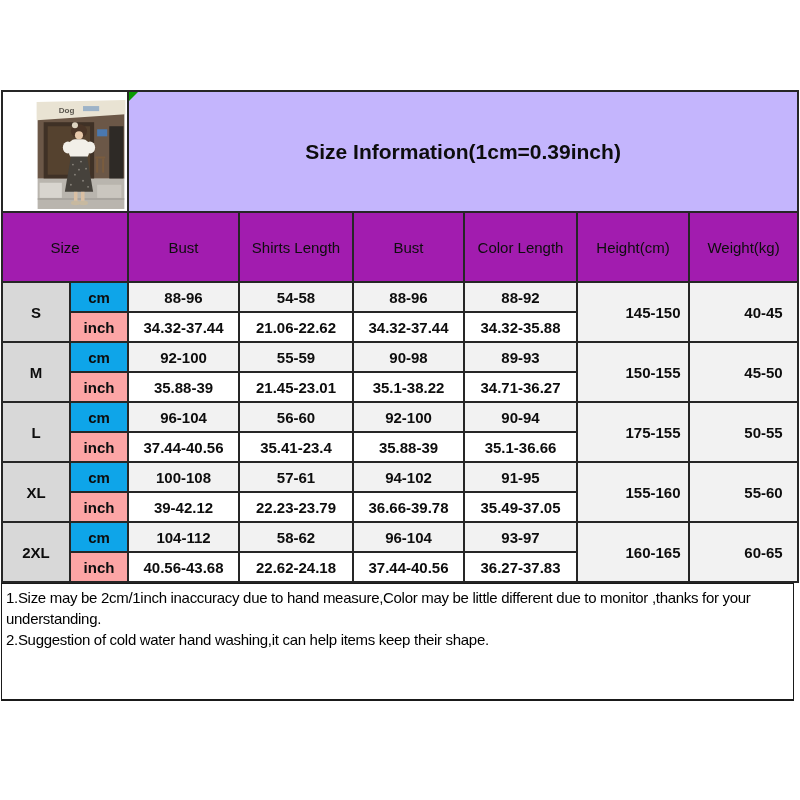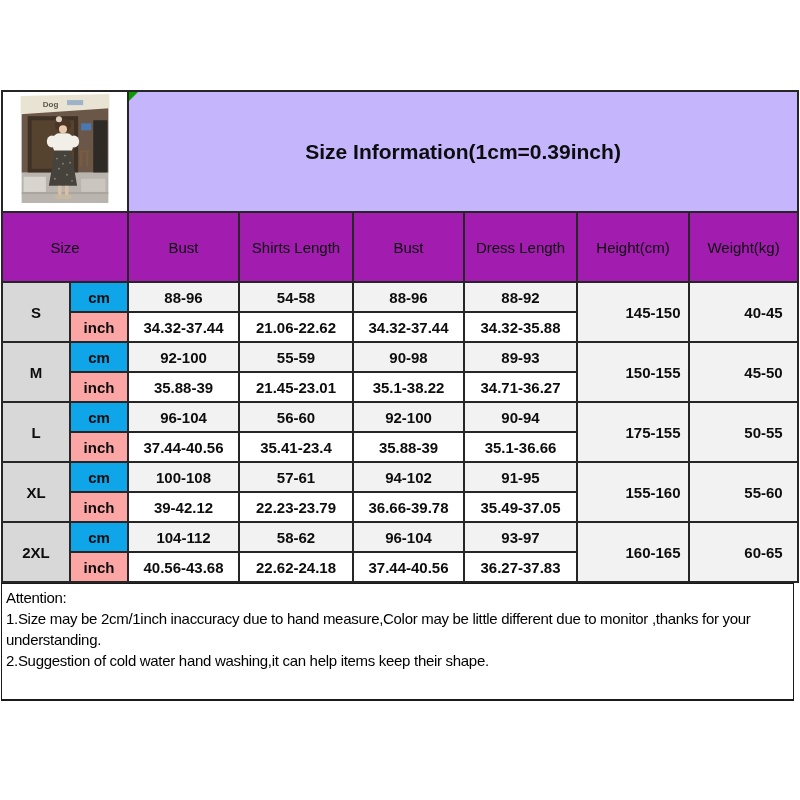--- a/index.html
+++ b/index.html
@@ -34,21 +34,21 @@
   tr.inch-row td.val-cell{background:#ffffff;}
   td.span-cell{background:#f2f2f2;font-weight:700;font-size:15px;padding-left:41px;}
   
   .attention-box{
     position:absolute;left:1px;top:583px;width:793px;height:118px;
     border:1px solid #1a1a1a;border-bottom:2px solid #1a1a1a;background:#ffffff;
     font-size:15px;font-weight:400;letter-spacing:-0.3px;line-height:21px;
     padding:3px 4px 0 4px;box-sizing:border-box;color:#000;
   }
   .attention-box p{margin:0;}
-  .photo-wrap{width:100%;height:100%;display:flex;align-items:flex-start;justify-content:center;}
+  .photo-wrap{width:100%;height:100%;display:flex;align-items:flex-end;justify-content:center;padding-left:16px;}
 </style>
 </head>
 <body>
 
 <div class="sheet">
   <table class="size-table">
     <colgroup>
       <col style="width:68px">
         <col style="width:58px">
         <col style="width:111px">
@@ -112,21 +112,21 @@
         <span class="corner-marker"></span>
         <span class="title-text">Size Information(1cm=0.39inch)</span>
       </td>
     </tr>
 
     <tr class="head-row">
       <td colspan="2">Size</td>
       <td>Bust</td>
       <td>Shirts Length</td>
       <td>Bust</td>
-      <td>Dress Length</td>
+      <td>Color Length</td>
       <td>Height(cm)</td>
       <td>Weight(kg)</td>
     </tr>
 
     <tr class="data-row cm-row">
       <td class="size-cell" rowspan="2">S</td>
       <td class="unit-cell">cm</td>
       <td class="val-cell">88-96</td>
       <td class="val-cell">54-58</td>
       <td class="val-cell">88-96</td>
@@ -211,16 +211,15 @@
       <td class="val-cell">40.56-43.68</td>
       <td class="val-cell">22.62-24.18</td>
       <td class="val-cell">37.44-40.56</td>
       <td class="val-cell">36.27-37.83</td>
     </tr>
   </tbody>
     </table>
 </div>
 
 <div class="attention-box">
-  <p>Attention:</p>
   <p>1.Size may be 2cm/1inch inaccuracy due to hand measure,Color may be little different due to monitor ,thanks for your understanding.</p>
   <p>2.Suggestion of cold water hand washing,it can help items keep their shape.</p>
 </div>
 
 </body></html>

